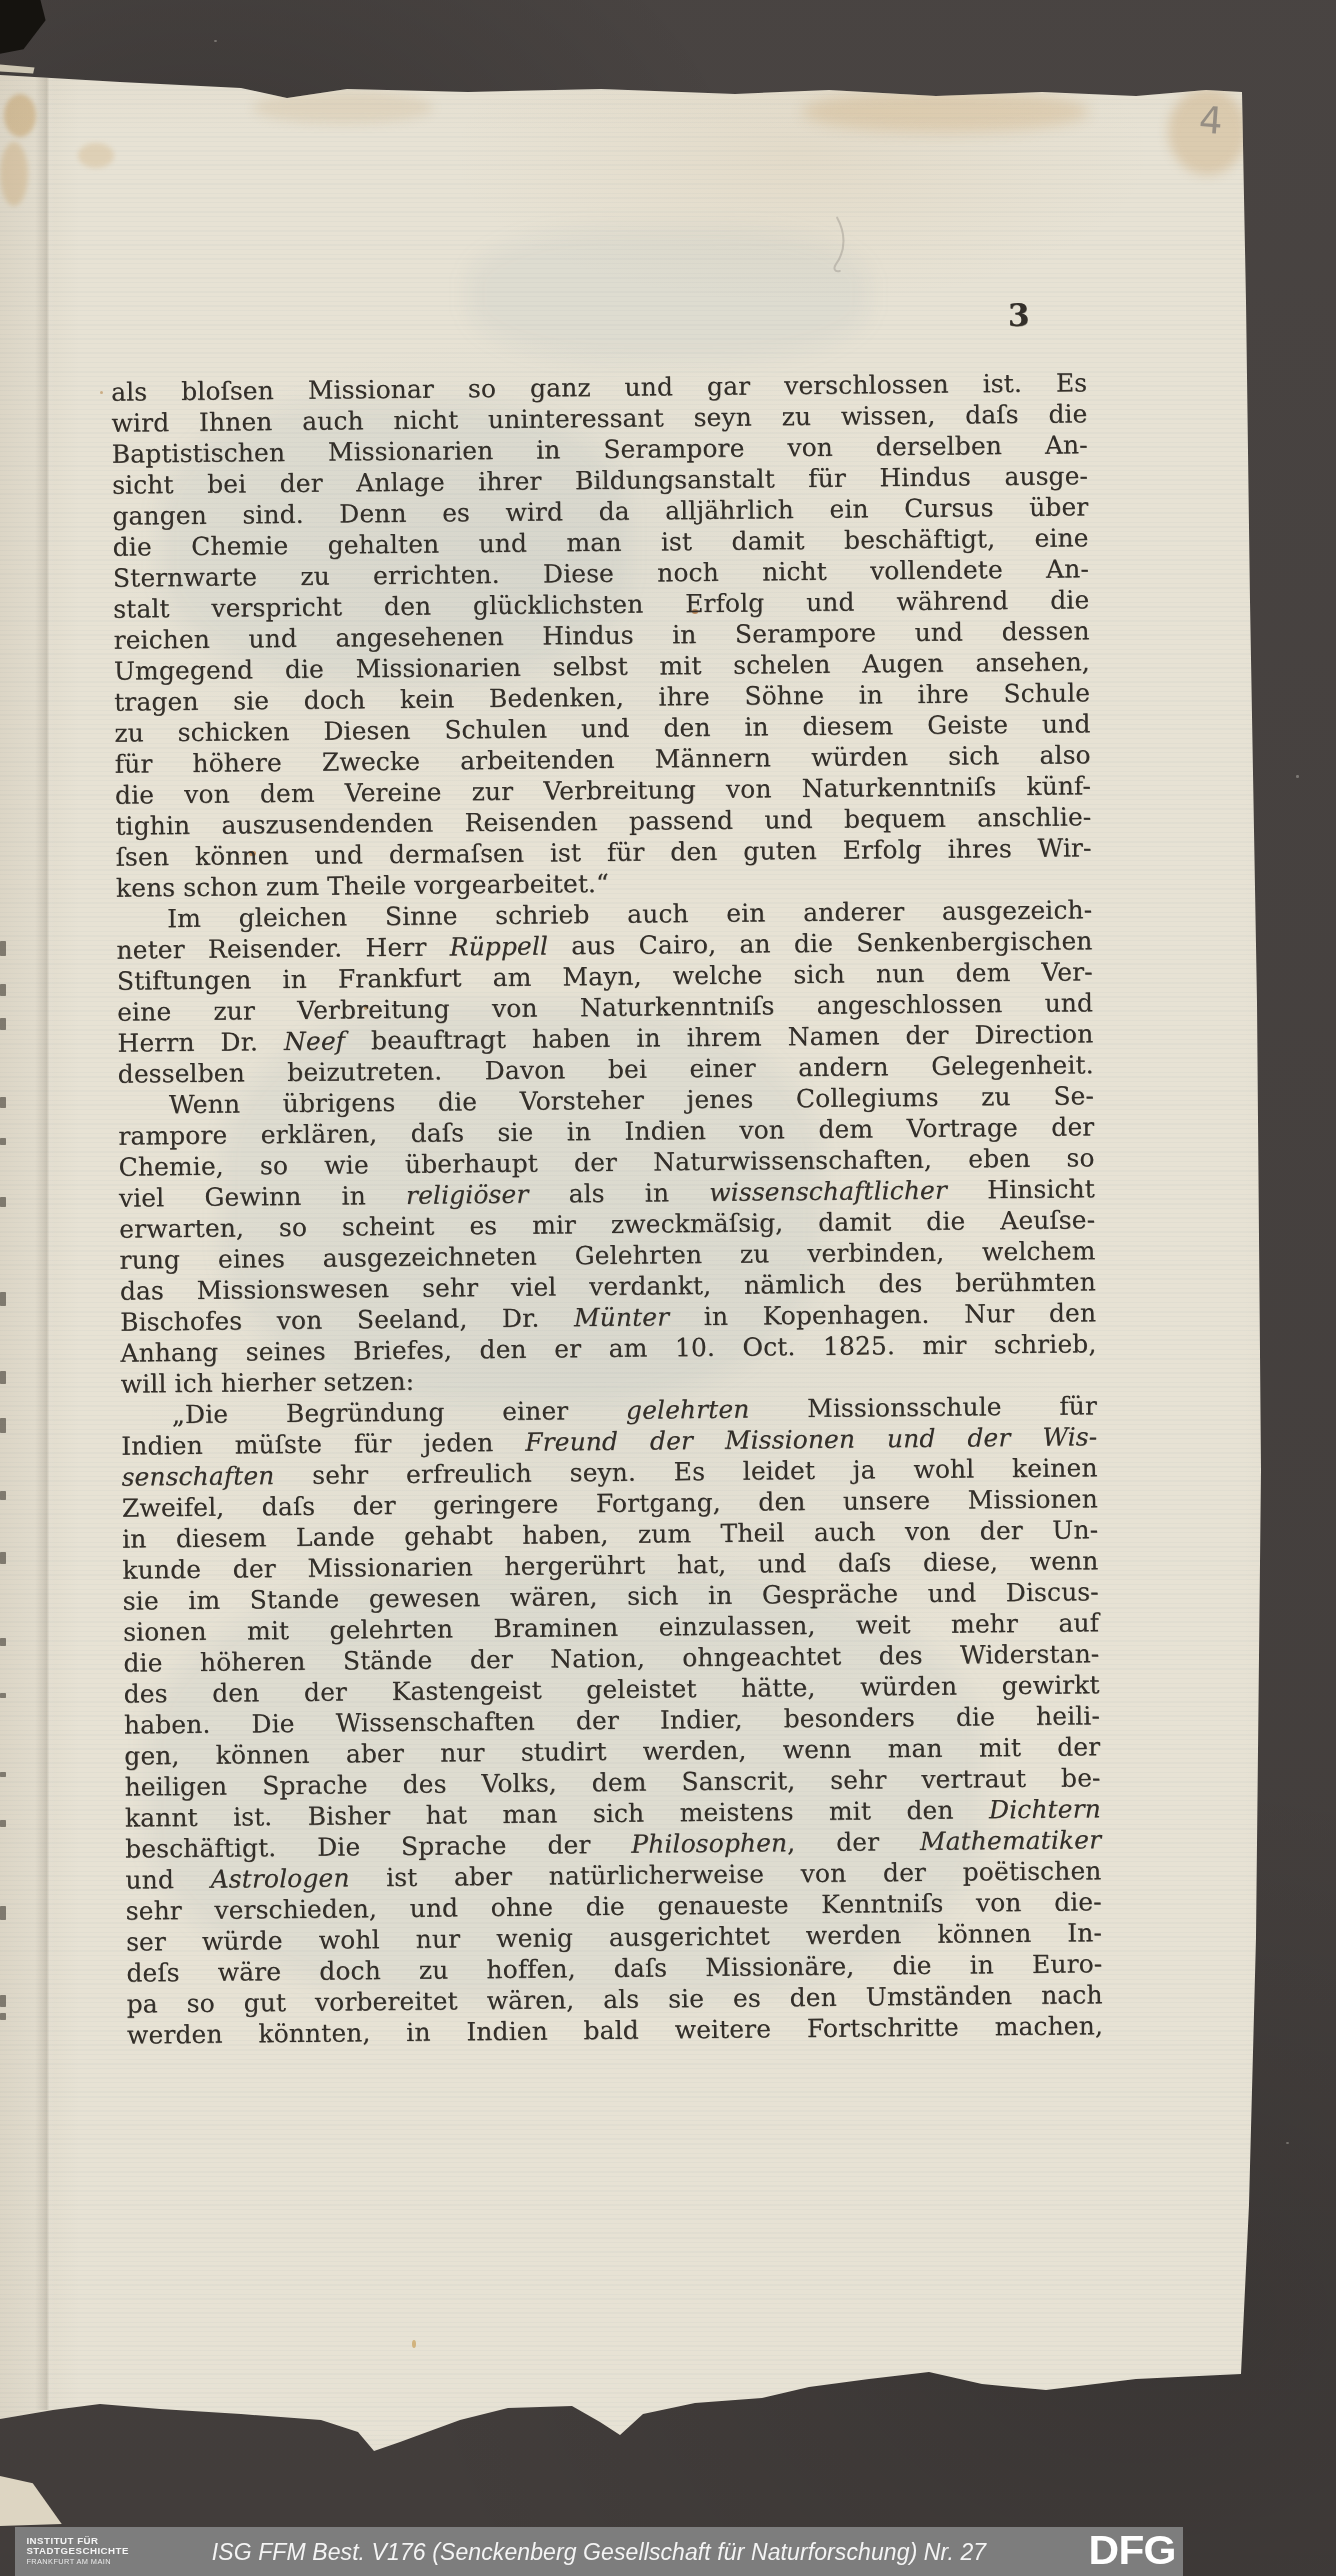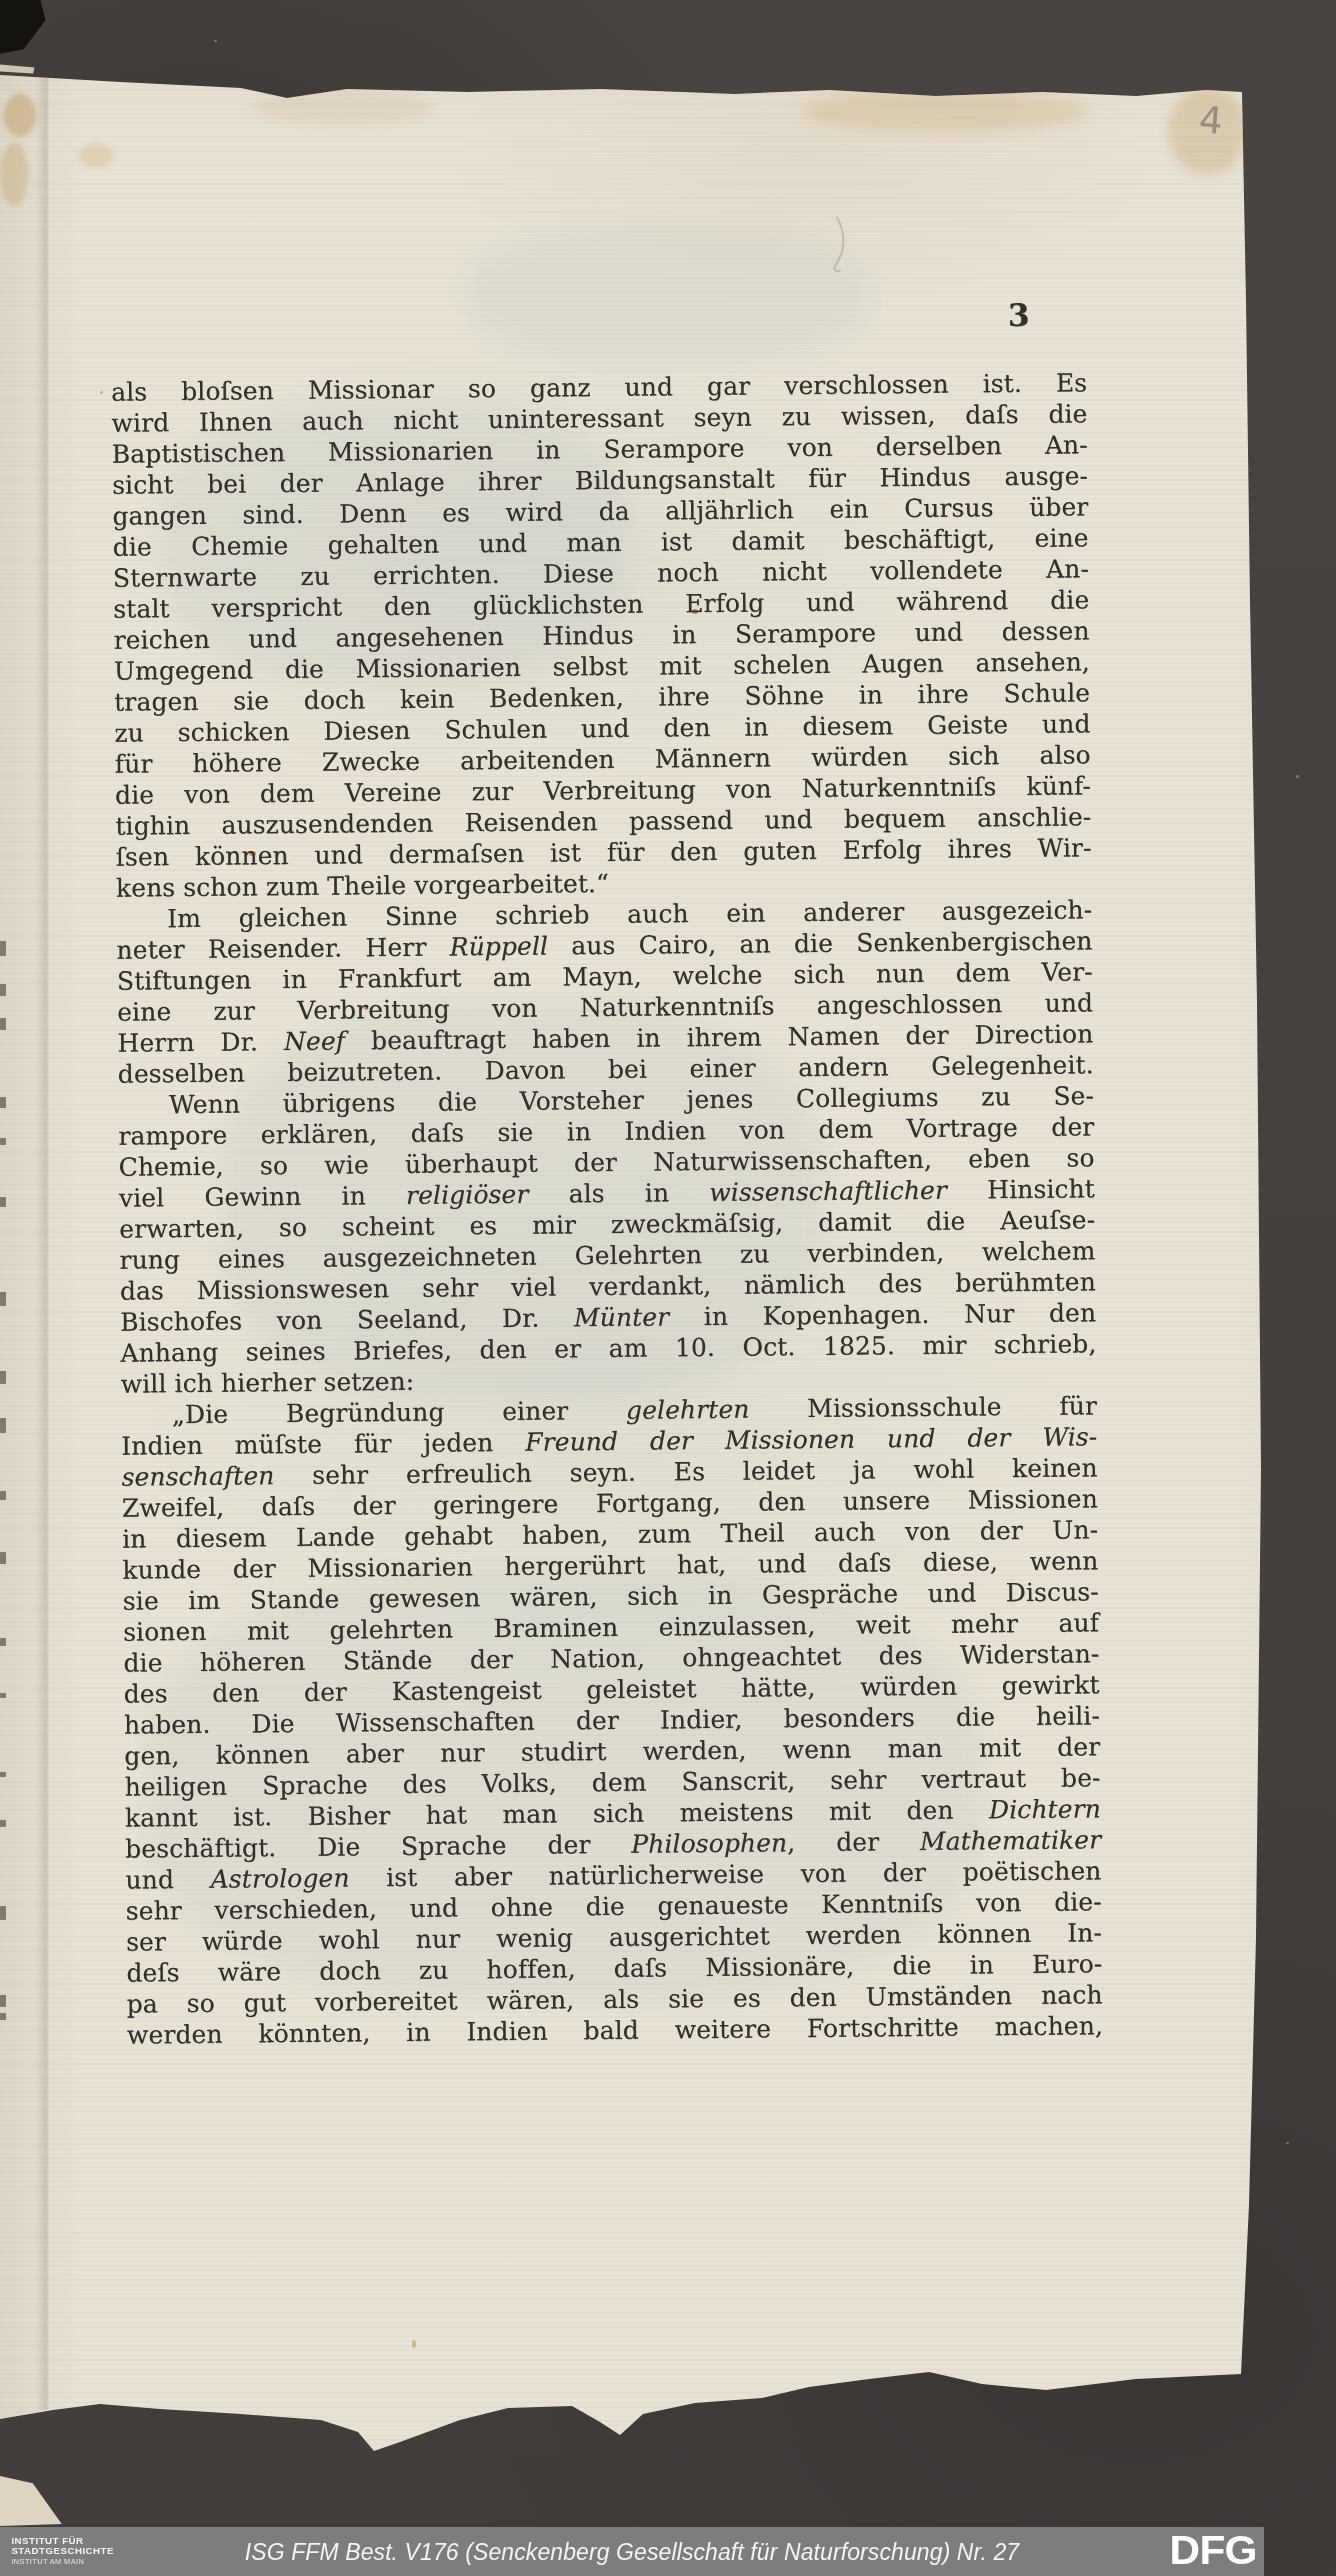--- a/index.html
+++ b/index.html
@@ -117,21 +117,21 @@
     position:absolute;left:0;top:2476px;width:63px;height:51px;
     background:#ddd5c2;
     clip-path:polygon(0 0,52% 14%,98% 94%,0 98%);
   }
   .dust{position:absolute;border-radius:50%;background:rgba(225,223,215,.35);}
   .d1{left:1296px;top:775px;width:2.7px;height:2.7px;}
   .d2{left:1286px;top:2142px;width:3.3px;height:2px;}
   .d3{left:214px;top:40px;width:2.7px;height:2px;}
   
   #footer{
-    position:absolute;left:0;top:2527px;width:1264px;height:49px;
+    position:absolute;left:15px;top:2527px;width:1168px;height:49px;
     background:var(--footer-bar);
     font-family:"Liberation Sans",sans-serif;color:var(--footer-text);
   }
   #institute{position:absolute;left:11.4px;top:8.7px;line-height:10.4px;white-space:nowrap;}
   #institute .l1,#institute .l2{font-size:9.7px;font-weight:bold;letter-spacing:0.5px;}
   #institute .l3{font-size:7.4px;font-weight:400;letter-spacing:0.4px;opacity:.92;}
   #caption{
     position:absolute;left:50%;top:50%;transform:translate(-50%,-50%);
     font-size:23px;font-weight:400;white-space:nowrap;letter-spacing:0.1px;font-style:italic;
   }
@@ -258,20 +258,20 @@
 
   <div class="bl-sliver"></div>
   <div class="dust d1"></div>
   <div class="dust d2"></div>
   <div class="dust d3"></div>
 
   <div id="footer">
     <div id="institute">
       <div class="l1">INSTITUT FÜR</div>
       <div class="l2">STADTGESCHICHTE</div>
-      <div class="l3">INSTITUT AM MAIN</div>
+      <div class="l3">FRANKFURT AM MAIN</div>
     </div>
     <div id="caption">ISG FFM Best. V176 (Senckenberg Gesellschaft für Naturforschung) Nr. 27</div>
     <div id="dfg">DFG</div>
   </div>
 
 </div>
 
 
 </body></html>

